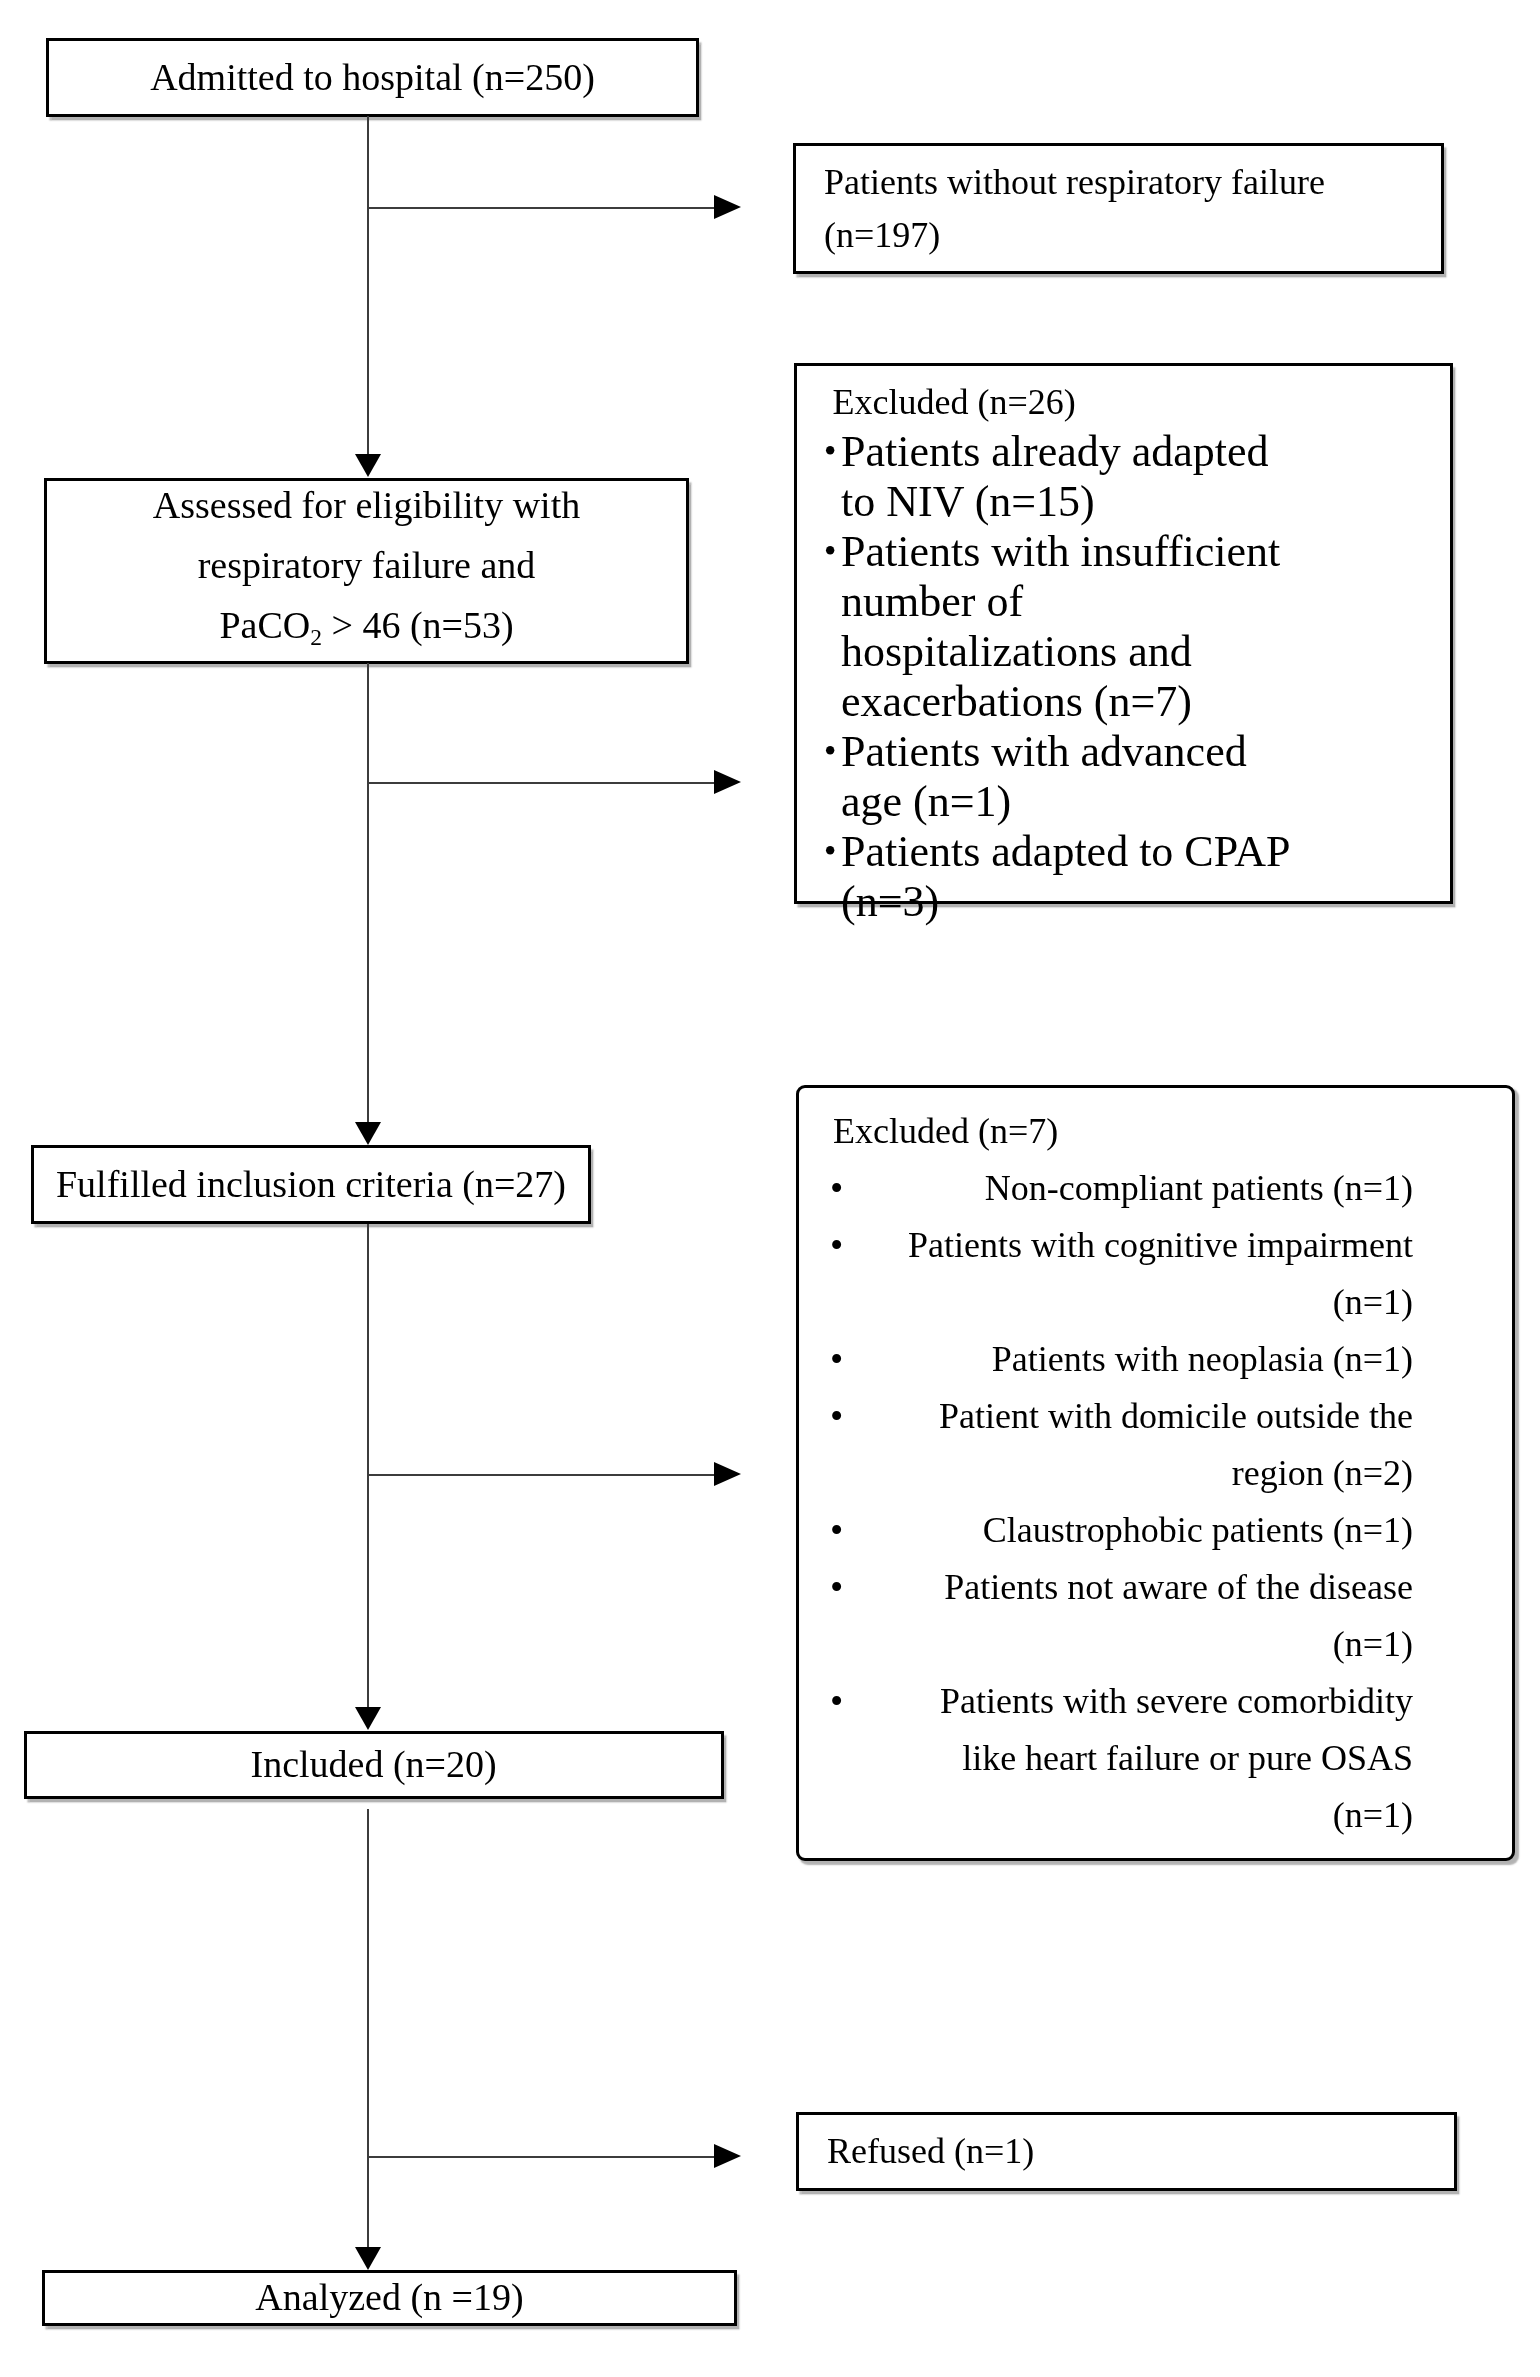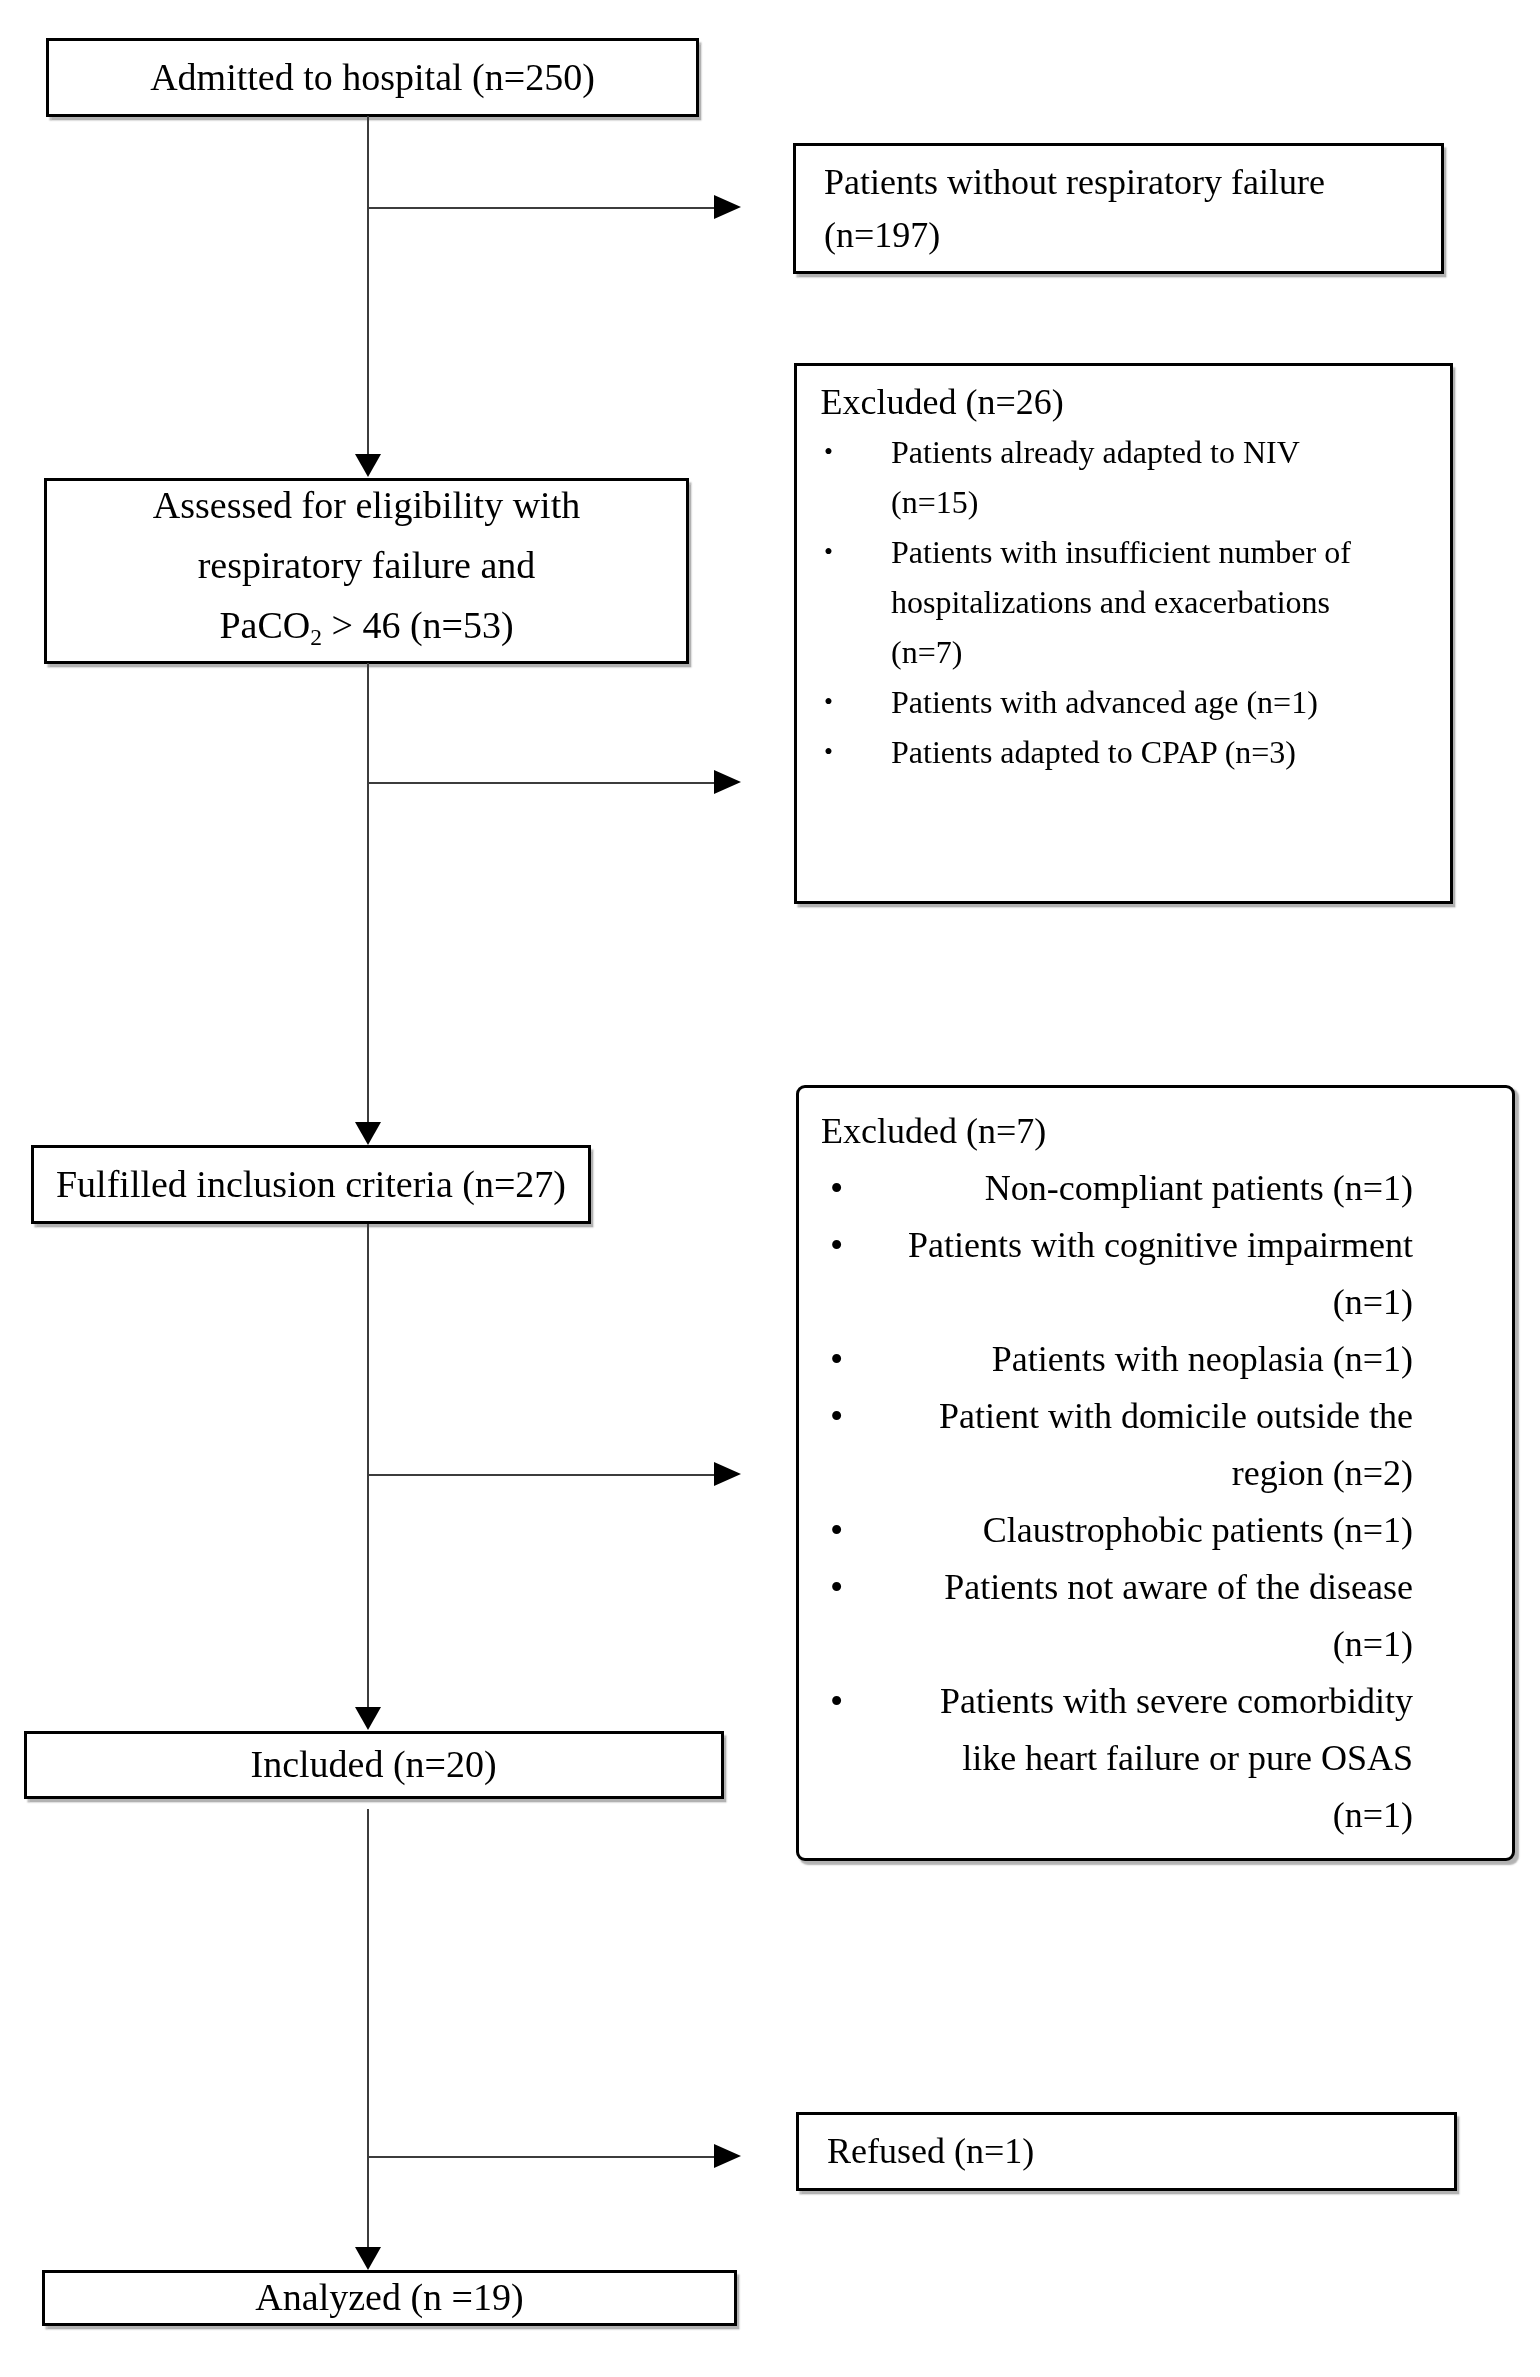--- a/index.html
+++ b/index.html
@@ -56,35 +56,36 @@
     padding-left: 28px;
   }
   .side-text .wrap-limit {
     display: block;
     max-width: 511px;
   }
   
   .excl-title {
     font-size: 36px;
     padding-left: 23.6px;
+    margin-left: 12px;
   }
   .excl-list {
     list-style: none;
     margin: 0;
     padding: 0;
   }
   .excl-list li {
     position: relative;
   }
   .excl-list li .li-text {
     display: block;
   }
   #box-excluded26 { padding-top: 11px; padding-bottom: 7.9px; justify-content: flex-start; }
   #box-excluded26 .excl-title { line-height: 50px; }
-  #box-excluded26 li { padding-left: 94px; line-height: 50px; font-size: 32px; }
+  #box-excluded26 li { padding-left: 44px; line-height: 50px; font-size: 44px; }
   #box-excluded26 li::before {
     content: "\2022";
     position: absolute;
     left: 27px;
     top: 0;
     font-size: 0.8em;
   }
   #box-excluded26 li .li-text { max-width: 464px; }
 
   #box-excluded7 { padding-top: 14px; padding-bottom: 9.4px; justify-content: flex-start; }

